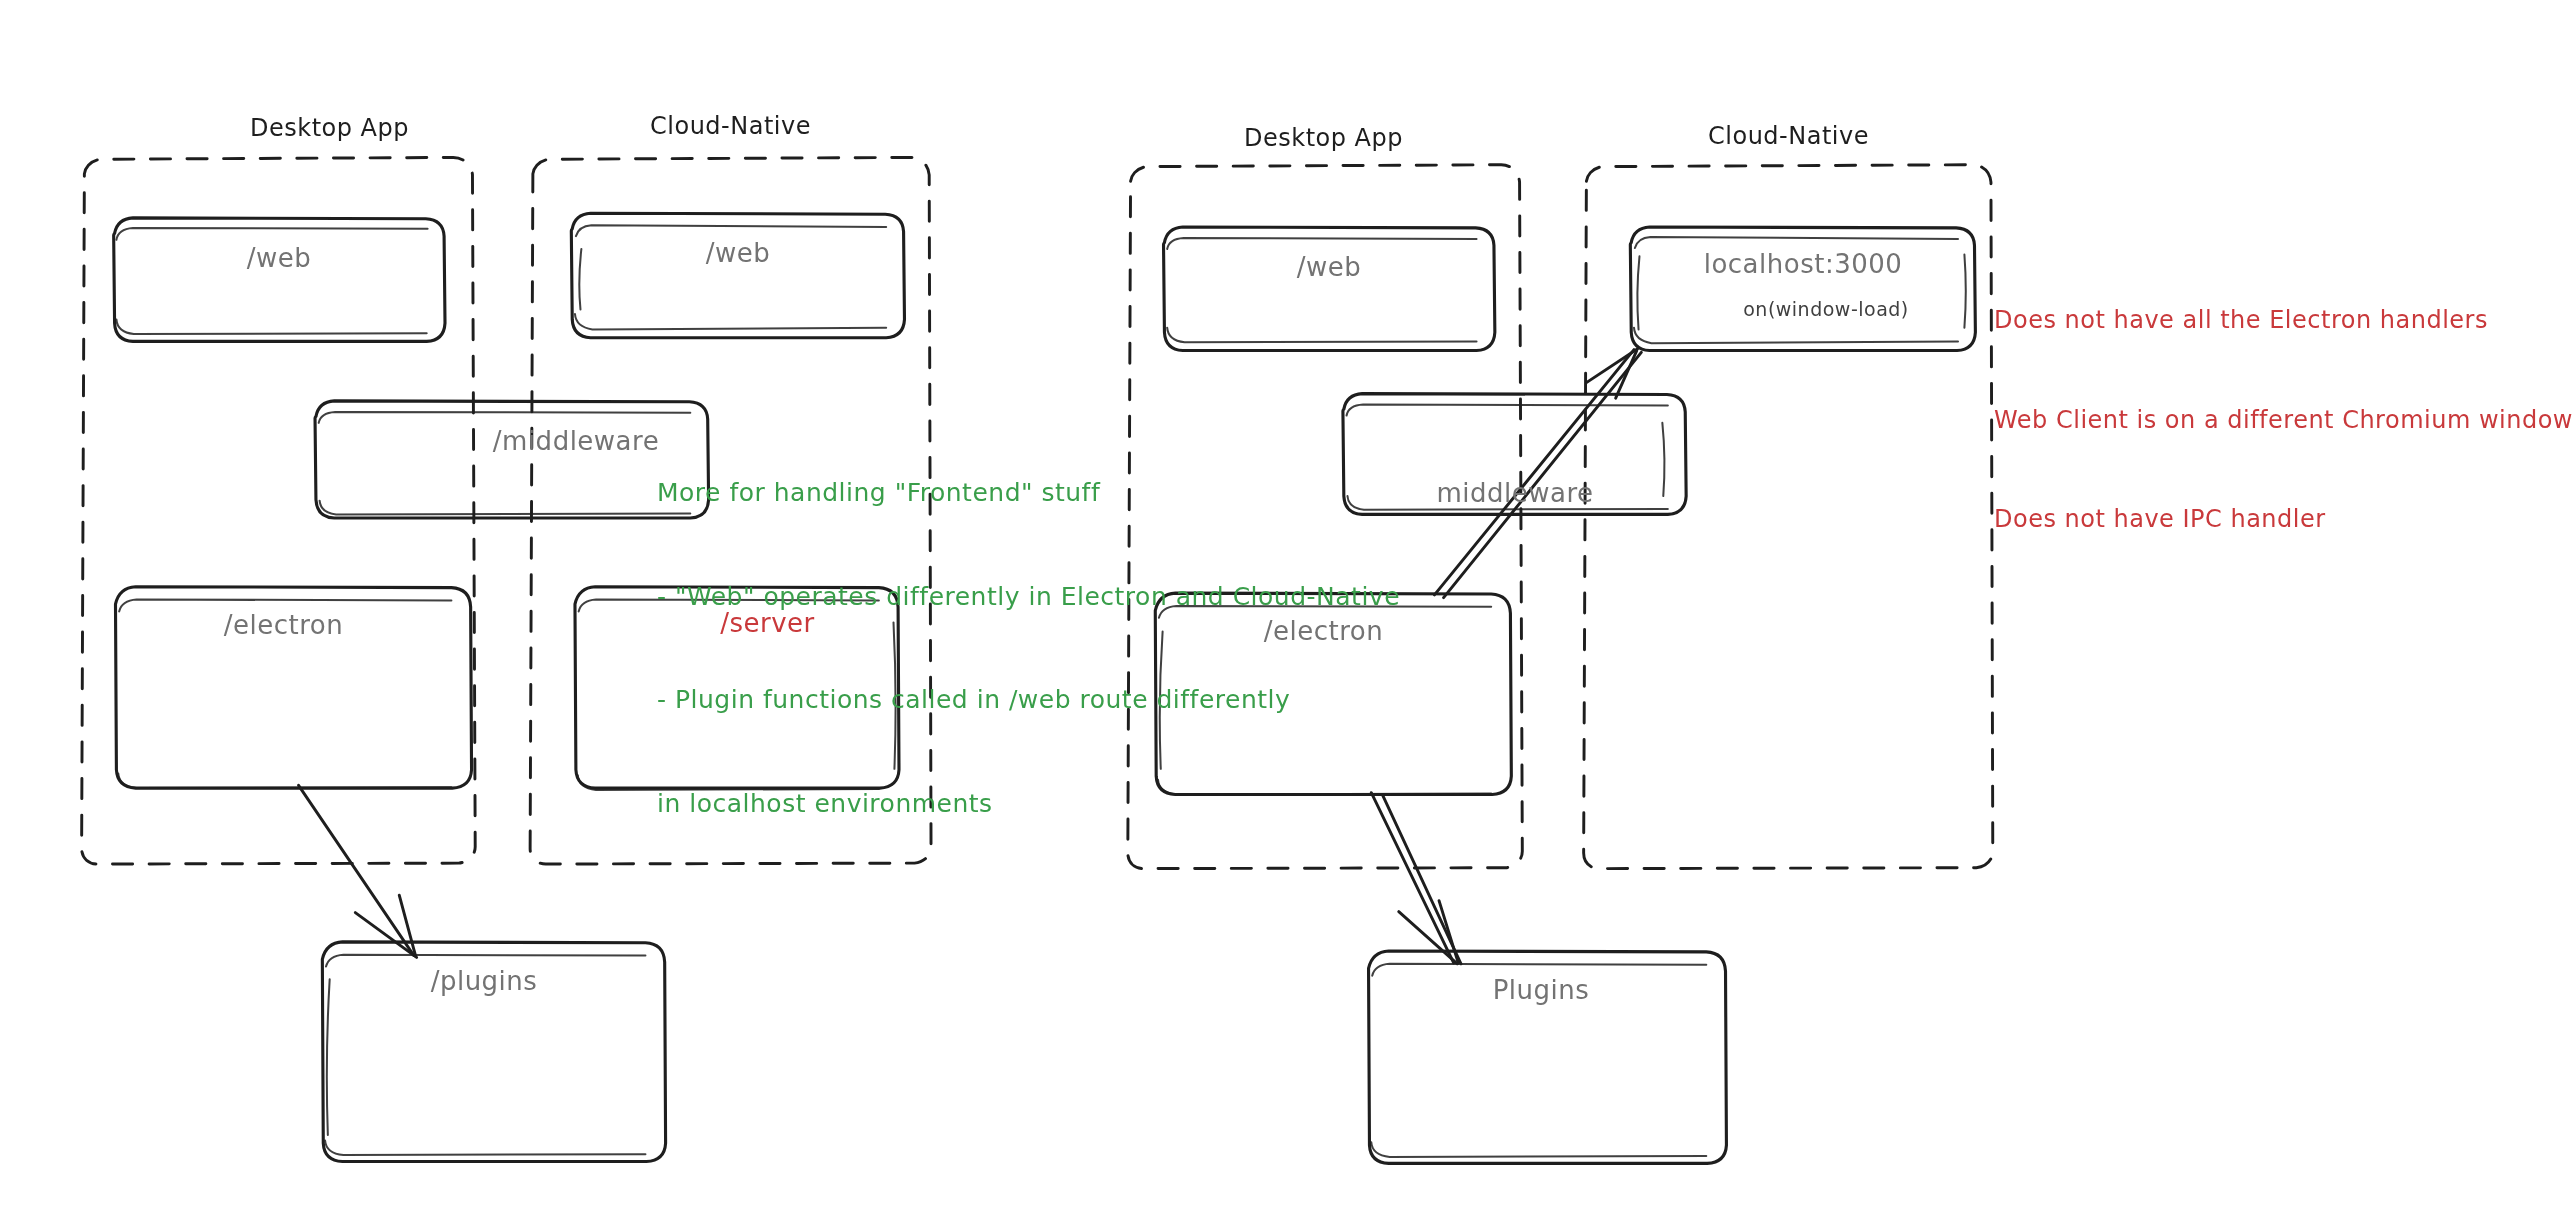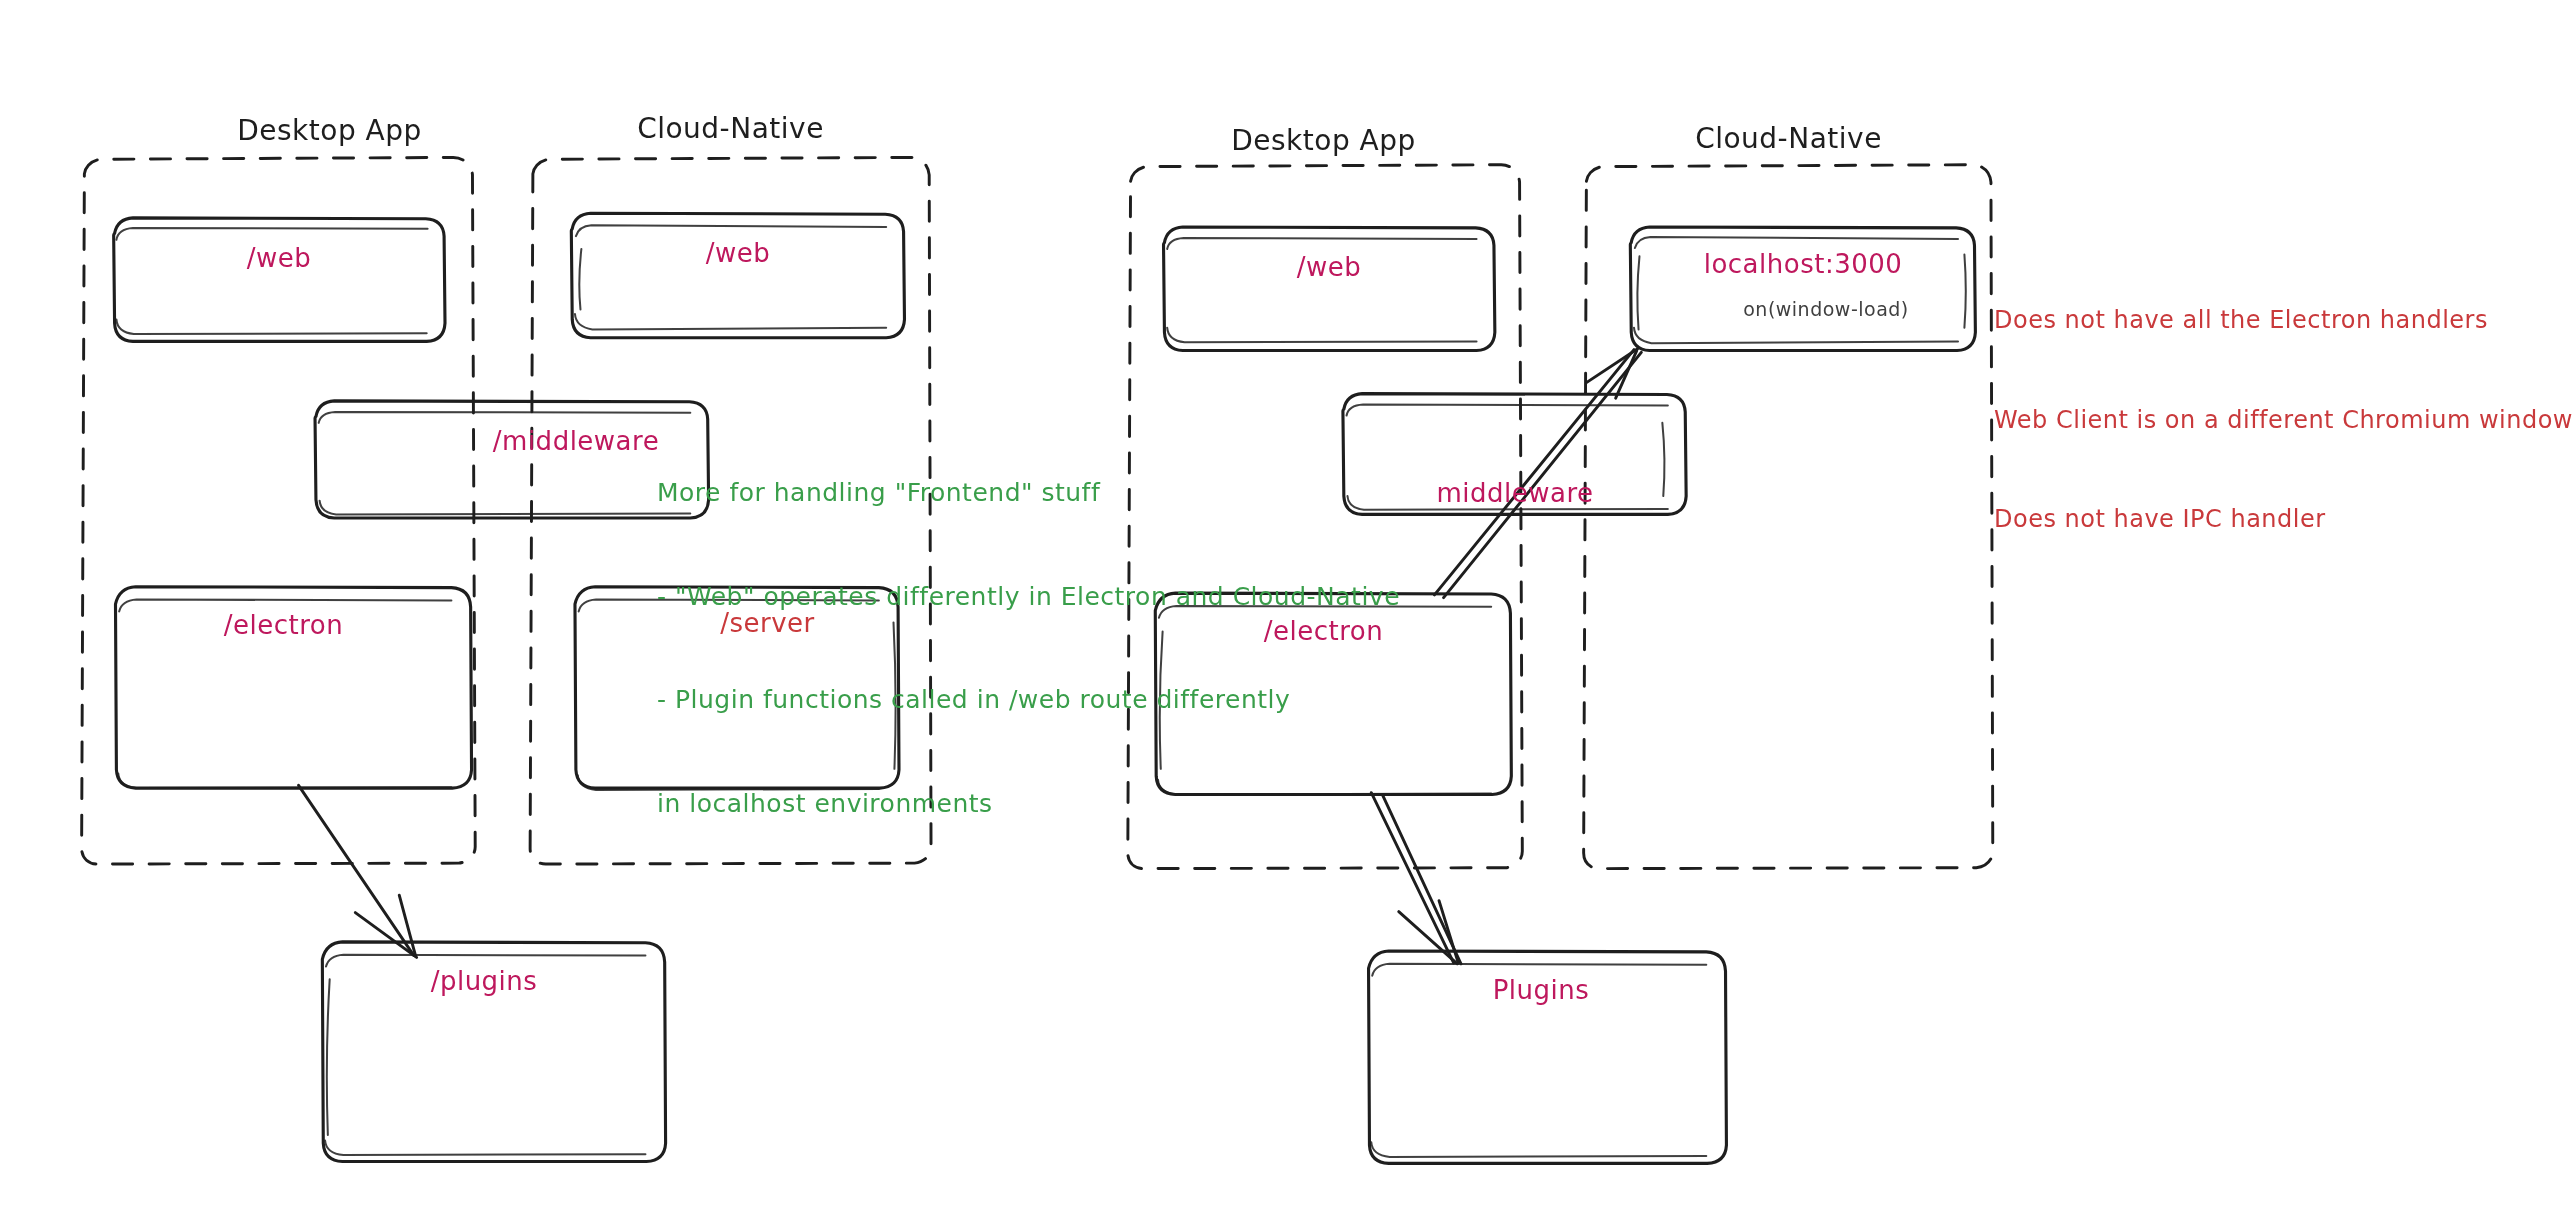--- a/index.html
+++ b/index.html
@@ -27,27 +27,27 @@
     pointer-events: none;
   }
   .txt {
     position: absolute;
     white-space: pre;
     font-family: "DejaVu Sans", sans-serif;
     color: #1e1e1e;
     letter-spacing: 0.5px;
   }
   .group-label {
-    font-size: 28px;
+    font-size: 24px;
     color: #1e1e1e;
     text-align: center;
   }
   .box-label {
     font-size: 26px;
-    color: #be185d;
+    color: #737373;
     text-align: center;
   }
   .box-label.red {
     color: #c9393b;
   }
   .sub-label-red {
     font-size: 19px;
     color: #404040;
     text-align: center;
   }

